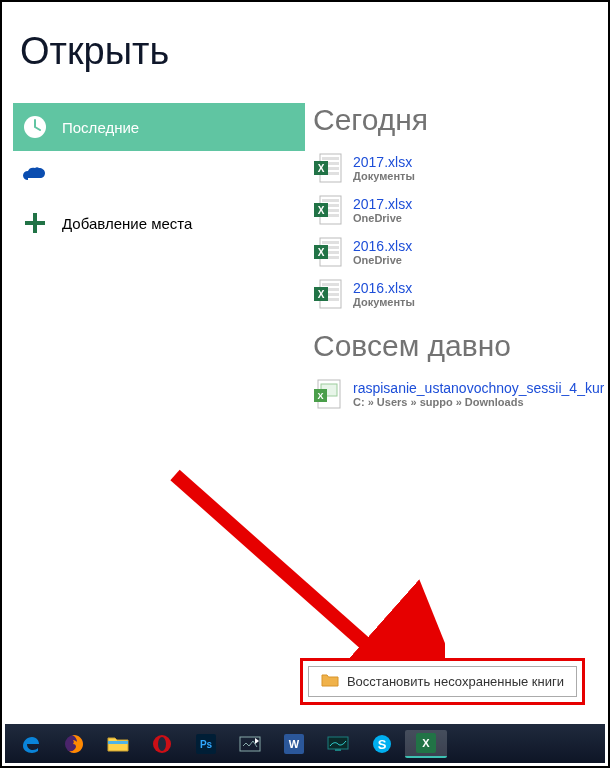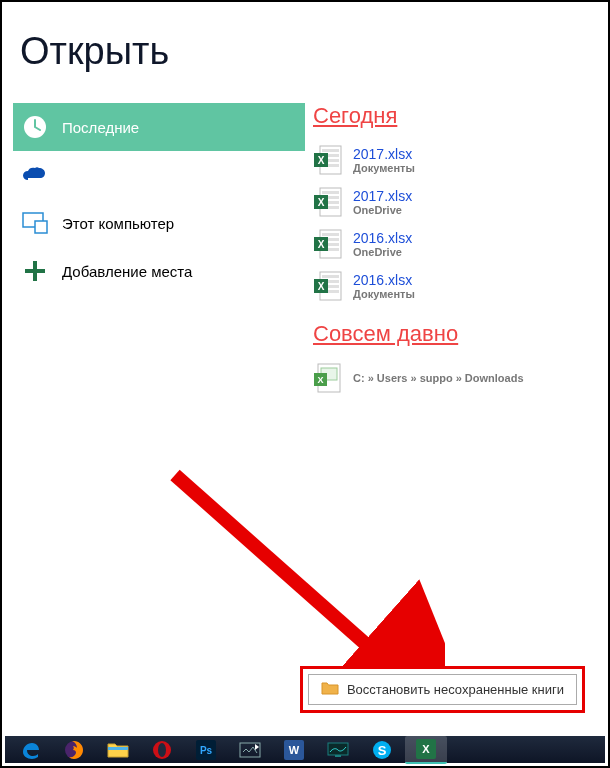--- a/index.html
+++ b/index.html
@@ -63,26 +63,25 @@
 .sidebar-item .label {
   font-size: 15px;
 }
 .main {
   flex: 1;
   padding-left: 8px;
   padding-right: 0;
   overflow: hidden;
 }
 .section-header {
-  font-size: 22px;
+  font-size: 30px;
   font-weight: 400;
-  color: #ef4444;
+  color: #737373;
   margin-bottom: 10px;
   margin-top: 0;
-  text-decoration: underline;
 }
 .section-header.later { margin-top: 14px; }
 .file-item {
   display: flex;
   align-items: center;
   gap: 10px;
   padding: 4px 0;
   cursor: pointer;
   min-height: 42px;
 }
@@ -103,42 +102,42 @@
   text-overflow: ellipsis;
 }
 .file-path {
   font-size: 11px;
   color: #777;
   white-space: nowrap;
   font-weight: bold;
 }
 .recover-button {
   position: absolute;
-  bottom: 50px;
+  bottom: 58px;
   right: 20px;
   border: 3px solid #e60000;
   background: #fff;
   padding: 5px;
 }
 .recover-inner {
   border: 1px solid #ababab;
   padding: 6px 12px;
   display: flex;
   align-items: center;
   gap: 8px;
   font-size: 13px;
   color: #333;
   cursor: pointer;
 }
 .taskbar {
   position: absolute;
   bottom: 5px;
   left: 5px;
   right: 5px;
-  height: 27px;
+  height: 39px;
   background: linear-gradient(#1f2a3d, #0e1526);
   display: flex;
   align-items: center;
   padding: 0 4px;
   gap: 2px;
 }
 .tb-item {
   width: 42px;
   height: 28px;
   display: flex;
@@ -181,29 +180,20 @@
       </div>
 
       <div class="sidebar-item">
         <span class="icon">
           <svg width="28" height="18" viewBox="0 0 28 18">
               <path d="M7 14c-3 0-5-2-5-4.5S4 5 7 5c1-3 4-4 7-3 1-1 3-1 4 0 3 0 6 2 6 5s-2 5-5 5H7z" fill="#0a4db0"></path>
             </svg>
         </span>
       </div>
 
-      <div class="sidebar-item">
-        <span class="icon">
-          <svg width="28" height="24" viewBox="0 0 28 24">
-              <rect x="2" y="2" width="20" height="14" fill="none" stroke="#2a8dd4" stroke-width="1.5"></rect>
-              <rect x="14" y="10" width="12" height="12" fill="#fff" stroke="#2a8dd4" stroke-width="1.5"></rect>
-            </svg>
-        </span>
-        <span class="label">Этот компьютер</span>
-      </div>
 
       <div class="sidebar-item">
         <span class="icon">
           <svg width="24" height="24" viewBox="0 0 24 24">
               <path d="M10 2h4v8h8v4h-8v8h-4v-8H2v-4h8z" fill="#217346"></path>
             </svg>
         </span>
         <span class="label">Добавление места</span>
       </div>
 
@@ -291,20 +281,21 @@
       <div class="file-item">
         <span class="file-icon">
           <svg width="28" height="30" viewBox="0 0 28 30">
               <rect x="4" y="1" width="22" height="28" fill="#fff" stroke="#bbb"></rect>
               <rect x="7" y="5" width="16" height="12" fill="#e8f5e9" stroke="#9ccc9c"></rect>
               <rect x="0" y="10" width="13" height="13" fill="#4a9e4a"></rect>
               <text x="6.5" y="20" font-size="9" fill="#fff" text-anchor="middle" font-weight="bold">X</text>
             </svg>
         </span>
         <div class="file-text">
+          <div class="file-name">raspisanie_ustanovochnoy_sessii_4_kur</div>
           <div class="file-path">C: » Users » suppo » Downloads</div>
         </div>
       </div>
 
     </div>
   </div>
 
   <svg class="arrow" width="280" height="240" viewBox="0 0 280 240">
     <defs>
       <marker id="ah" markerWidth="12" markerHeight="12" refX="3" refY="6" orient="auto">

